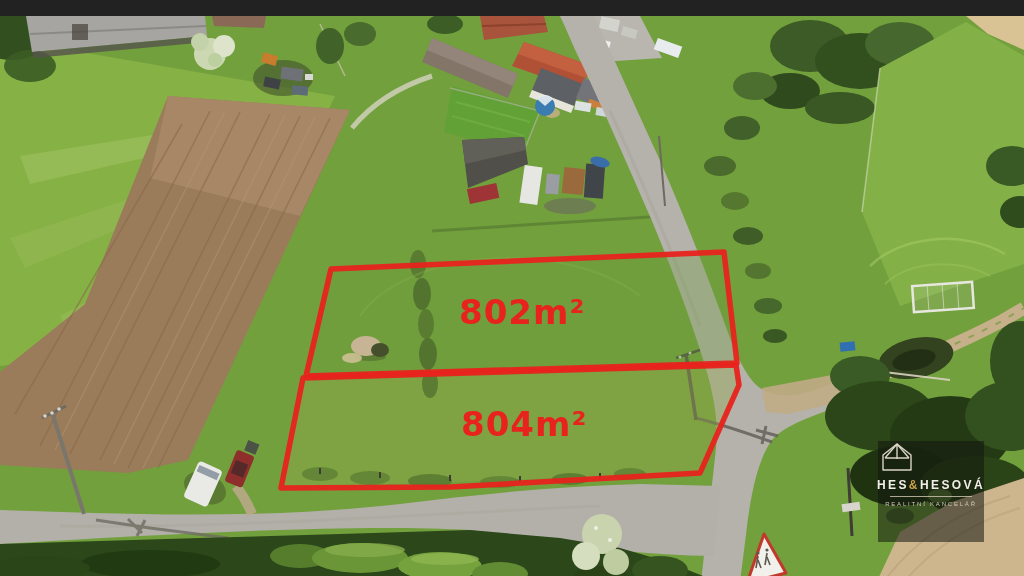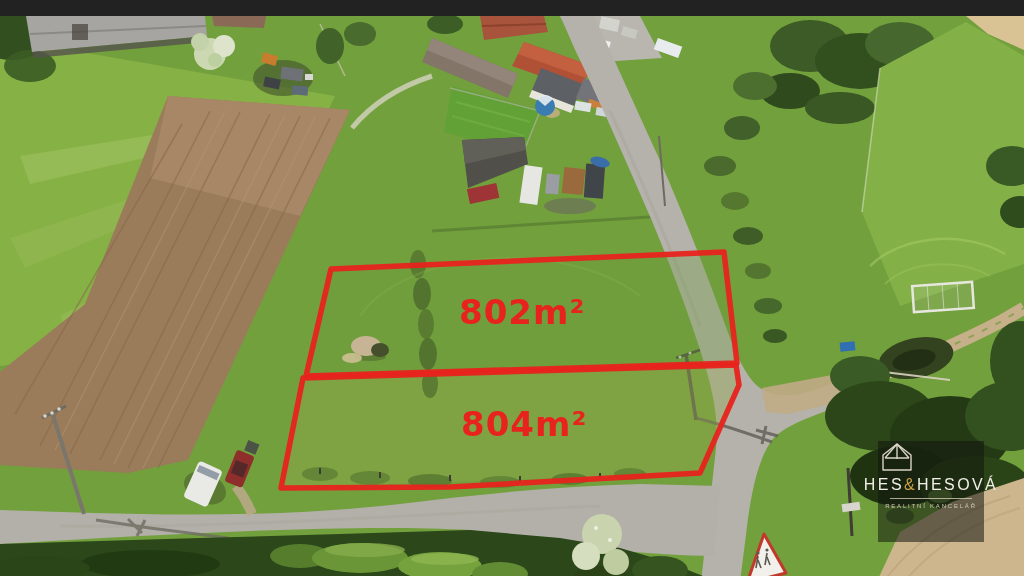--- a/index.html
+++ b/index.html
@@ -8,21 +8,21 @@
   .stage svg{position:absolute;left:0;top:0;}
   .parcel-outline{fill:none;stroke:var(--annotation_red,#e8231d);stroke-width:5.5;
                   stroke-linejoin:round;opacity:.95;}
   .parcel-label{fill:var(--annotation_red,#e8231d);
                 font-family:"DejaVu Sans",sans-serif;font-weight:bold;
                 font-size:34px;letter-spacing:1px;paint-order:stroke;}
   
   .watermark{position:absolute;left:878px;top:425px;width:106px;height:101px;
              background:rgba(18,22,15,.55);display:flex;flex-direction:column;
              align-items:center;justify-content:center;gap:2px;}
-  .wm-brand{color:var(--logo_text,#f2efe8);font-size:16px;font-weight:normal;
+  .wm-brand{color:var(--logo_text,#f2efe8);font-size:12px;font-weight:bold;
             letter-spacing:2.4px;white-space:nowrap;line-height:1;margin-top:2px;}
   .wm-brand .amp{color:var(--logo_gold,#c8a04b);}
   .wm-rule{width:82px;height:0;border-top:1px solid rgba(220,212,190,.75);margin:3px 0 2px;}
   .wm-tagline{color:#cfc8b4;font-size:6px;letter-spacing:1.8px;white-space:nowrap;line-height:1;}
 </style>
 </head>
 <body>
 
 <div class="stage">
 <svg width="1024" height="576" viewBox="0 0 1024 576">

